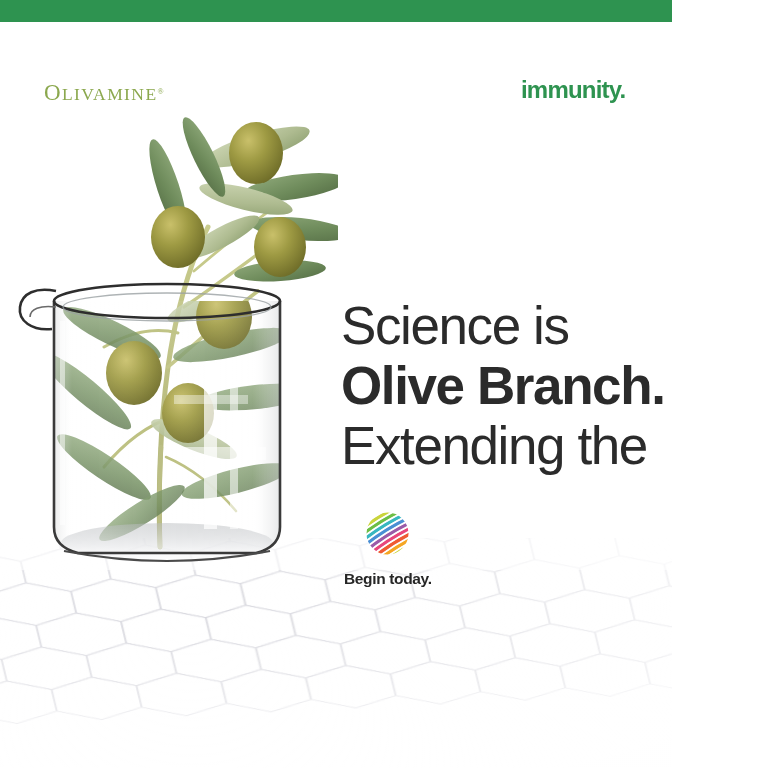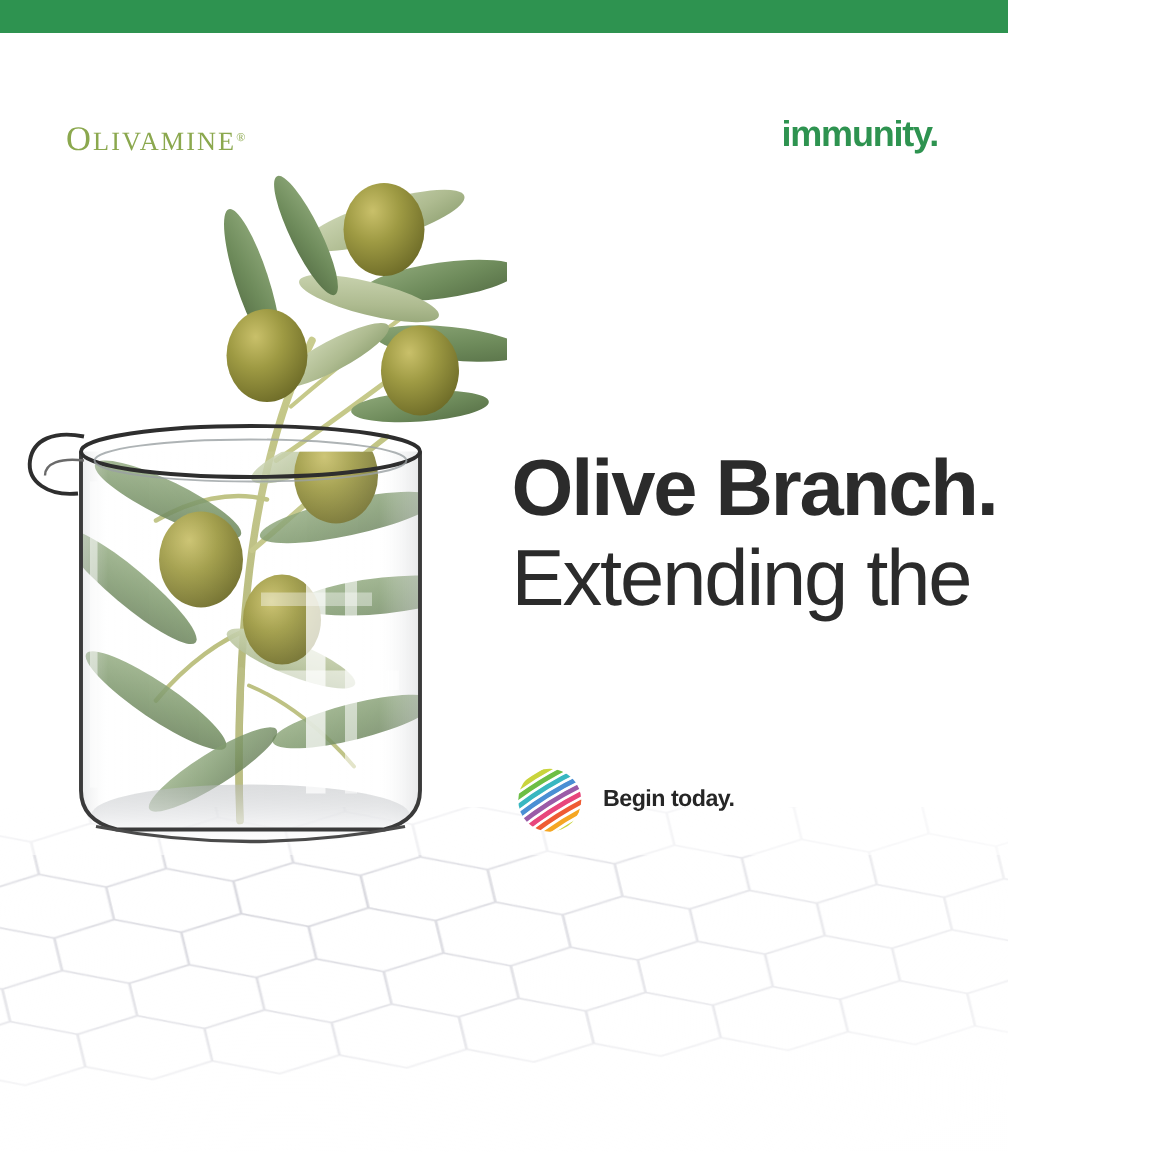--- a/index.html
+++ b/index.html
@@ -102,20 +102,21 @@
     font-weight:bold;
   }
 
   
   .tagline-block {
     position:absolute;
     left:344px; top:511px;
     display:flex;
     align-items:center;
     gap:13px;
+    flex-direction:column;
   }
   .tagline-logo {
     width:45px; height:45px;
     flex:0 0 45px;
   }
   .tagline-text {
     color:#262626;
     font-size:15.5px;
     font-weight:bold;
     line-height:1.33;
@@ -396,20 +397,21 @@
       <rect x="12.5" y="63.5" width="22" height="3" fill="#333333" opacity="0.75"></rect>
       <rect x="12.5" y="68.5" width="13" height="1.4" fill="#4a4a4a" opacity="0.55"></rect>
       <rect x="12.5" y="73" width="9" height="1.2" fill="#4a4a4a" opacity="0.5"></rect>
     </g>
 
     <rect x="12" y="24" width="4" height="76" rx="2" fill="#ffffff" opacity="0.65"></rect>
     <rect x="40" y="26" width="3" height="72" rx="1.5" fill="#9b9b99" opacity="0.28"></rect>
   </svg>
 
   <div class="headline">
+    <span class="ln">Science is</span>
     <span class="ln emph">Olive Branch.</span>
     <span class="ln">Extending the</span>
   </div>
 
   <div class="tagline-block">
 
     <svg class="tagline-logo" viewBox="0 0 45 45">
       <defs>
         <clipPath id="sphereClip">
             <circle cx="22.5" cy="22.5" r="21"></circle>

